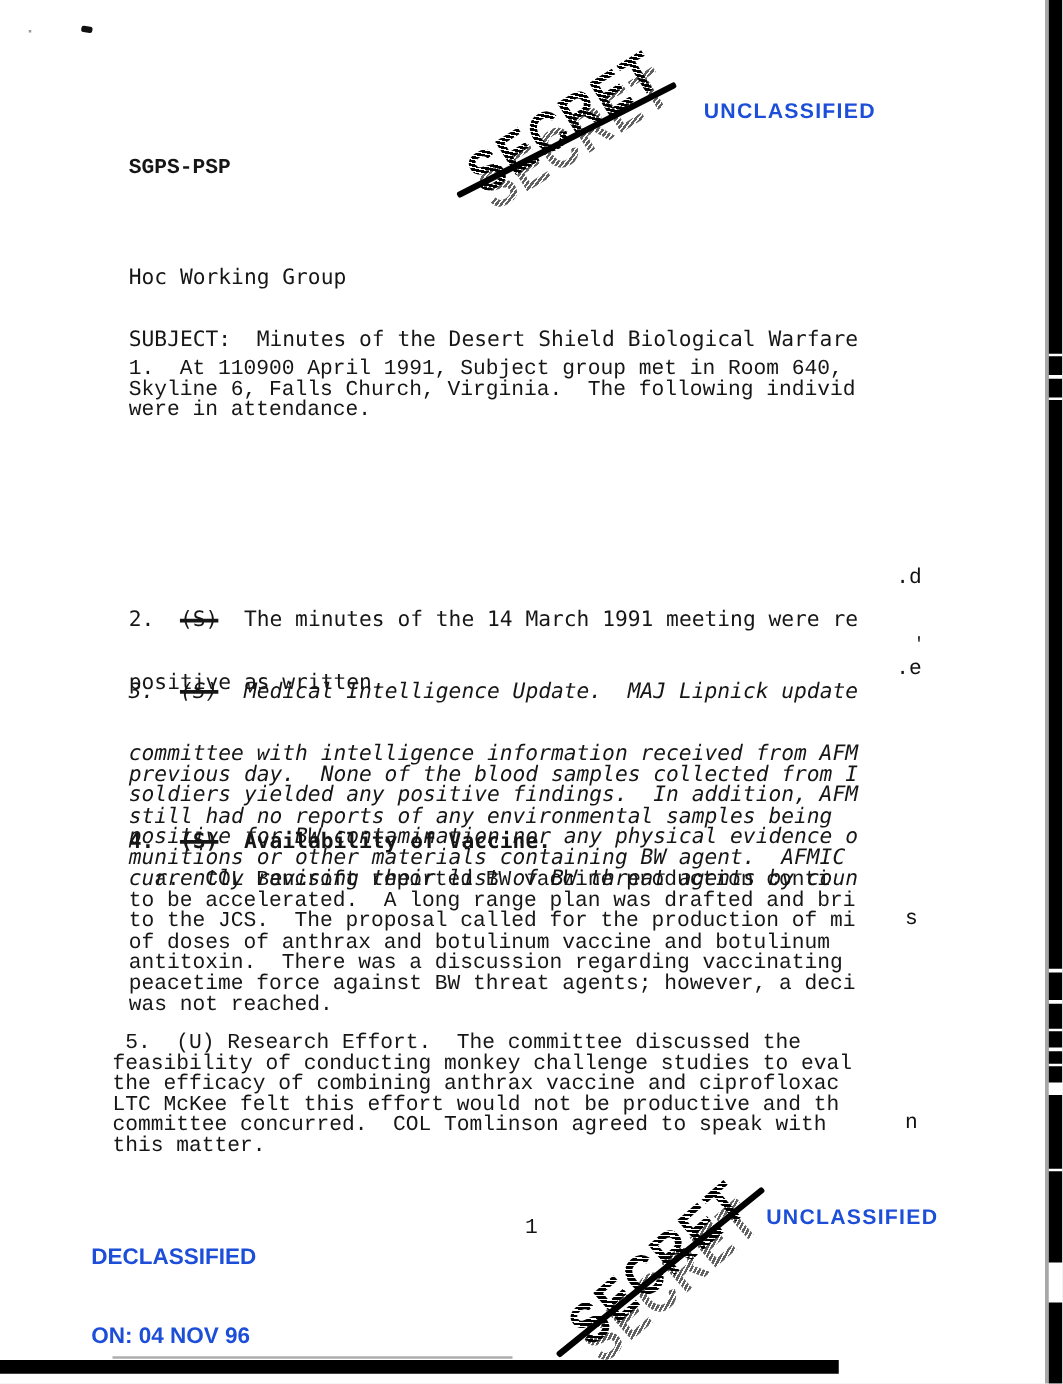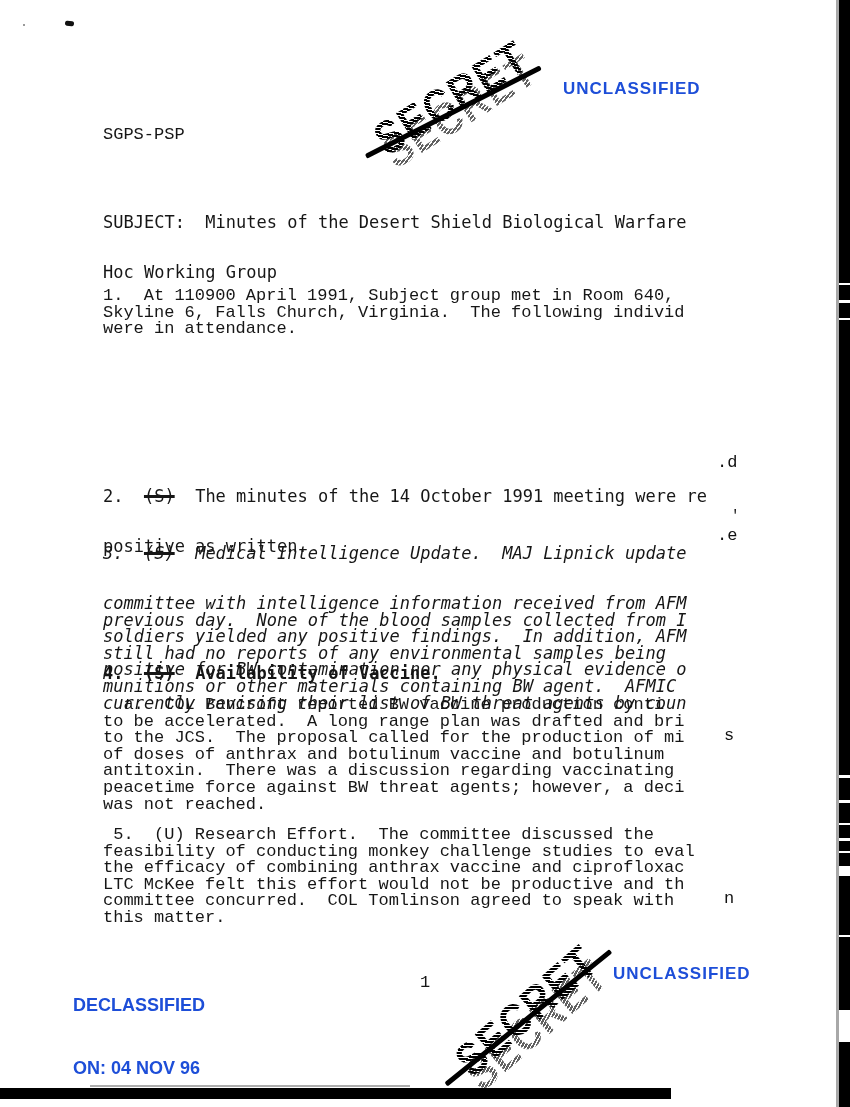--- a/index.html
+++ b/index.html
@@ -49,34 +49,34 @@
   <div class="speck" style="left:23px;top:24px;width:2px;height:2px;background:#9a9a9a;"></div>
 
   <div class="stamp" style="left:358px;top:24px;width:200px;height:150px;">
     <span class="stamp-text ghost" style="left:15px;top:109px;transform:rotate(-32deg) scaleX(0.86);">SECRET</span>
     <span class="stamp-text" style="left:6px;top:96px;transform:rotate(-32deg) scaleX(0.86);">SECRET</span>
     <div class="stamp-line" style="left:8px;top:130px;width:196px;transform:rotate(-27deg);"></div>
   </div>
 
   <div class="sansb uncl" style="left:563px;top:79px;">UNCLASSIFIED</div>
 
-  <pre class="mono" style="left:103px;top:127px;">SGPS-PSP</pre>
+  <pre class="mono" style="left:103px;top:127px;font-weight:bold;">SGPS-PSP</pre>
 
   <div class="mono" style="left:103px;top:181px;">
+    <pre>Hoc Working Group</pre>
     <pre>SUBJECT:  Minutes of the Desert Shield Biological Warfare</pre>
-    <pre>Hoc Working Group</pre>
   </div>
 
   <pre class="mono" style="left:103px;top:247px;margin-top:41px;">1.  At 110900 April 1991, Subject group met in Room 640,
 Skyline 6, Falls Church, Virginia.  The following individ
 were in attendance.</pre>
 
 
   <div class="mono" style="left:103px;top:455px;">
-    <pre><span>2.  </span><span class="struck">(S)</span><span>  The minutes of the 14 October 1991 meeting were re</span></pre>
+    <pre><span>2.  </span><span class="struck">(S)</span><span>  The minutes of the 14 March 1991 meeting were re</span></pre>
     <pre>positive as written.</pre>
   </div>
 
   <div class="mono" style="left:103px;top:512px;font-style:italic;">
     <pre><span>3.  </span><span class="struck">(S)</span><span>  Medical Intelligence Update.  MAJ Lipnick update</span></pre>
     <pre>committee with intelligence information received from AFM
 previous day.  None of the blood samples collected from I
 soldiers yielded any positive findings.  In addition, AFM
 still had no reports of any environmental samples being
 positive for BW contamination nor any physical evidence o
@@ -89,21 +89,21 @@
   </div>
 
   <pre class="mono" style="left:103px;top:697px;">  a.  COL Bancroft reported BW vaccine production conti
 to be accelerated.  A long range plan was drafted and bri
 to the JCS.  The proposal called for the production of mi
 of doses of anthrax and botulinum vaccine and botulinum
 antitoxin.  There was a discussion regarding vaccinating
 peacetime force against BW threat agents; however, a deci
 was not reached.</pre>
 
-  <pre class="mono" style="left:103px;top:827px;"> 5.  (U) Research Effort.  The committee discussed the
+  <pre class="mono" style="left:90px;top:827px;"> 5.  (U) Research Effort.  The committee discussed the
 feasibility of conducting monkey challenge studies to eval
 the efficacy of combining anthrax vaccine and ciprofloxac
 LTC McKee felt this effort would not be productive and th
 committee concurred.  COL Tomlinson agreed to speak with
 this matter.</pre>
 
   <pre class="mono frag" style="left:717px;top:455px;">.d</pre>
   <pre class="mono frag" style="left:731px;top:508px;font-size:14px;">'</pre>
   <pre class="mono frag" style="left:717px;top:528px;">.e</pre>
   <pre class="mono frag" style="left:724px;top:728px;">s</pre>

